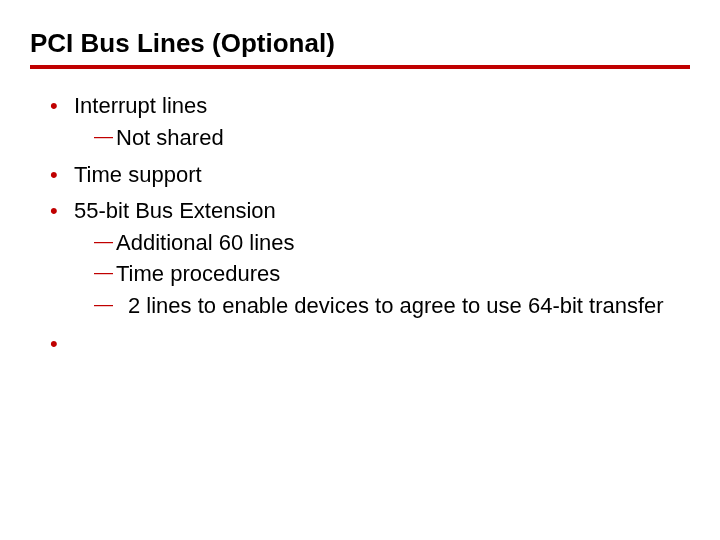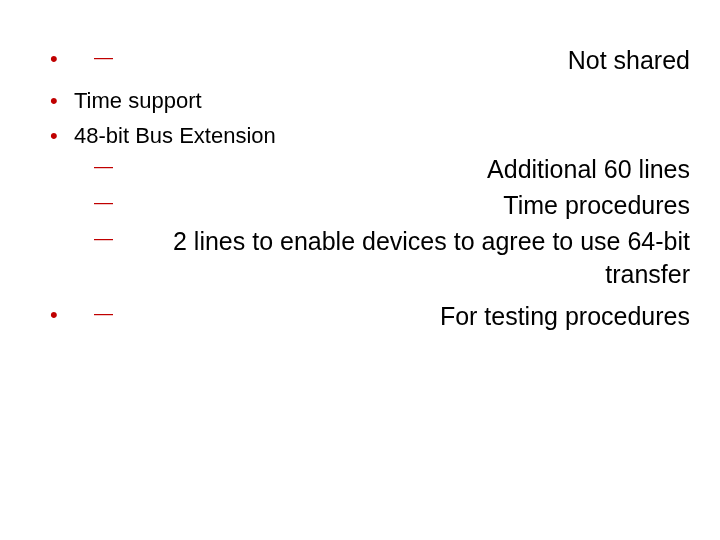--- a/index.html
+++ b/index.html
@@ -50,77 +50,74 @@
     font-size: 22px;
     line-height: 1.35;
   }
   ul.level2 {
     list-style: none;
     margin: 2px 0 8px 0;
     padding: 0 0 0 20px;
   }
   ul.level2 > li {
     position: relative;
-    font-size: 25px;
+    font-size: 22px;
     line-height: 1.35;
     padding-left: 22px;
     margin: 2px 0;
-    text-align: right;
   }
   ul.level2 > li::before {
     content: "—";
     position: absolute;
     left: 0;
     top: 0;
     color: #c00000;
     font-size: 19px;
     line-height: 1.35;
   }
   .wrap {
     padding-left: 0;
+    margin-left: 12px;
   }
 </style>
 </head>
 <body>
 
 <div class="slide">
+  <h1 class="title">PCI Bus Lines (Optional)</h1>
 
   <div class="content">
     <ul class="level1">
 
       <li>
+        <span>Interrupt lines</span>
         <ul class="level2">
           <li>
             <span>Not shared</span>
           </li>
         </ul>
       </li>
 
       <li>
         <span>Time support</span>
       </li>
 
       <li>
-        <span>48-bit Bus Extension</span>
+        <span>55-bit Bus Extension</span>
         <ul class="level2">
           <li>
             <span>Additional 60 lines</span>
           </li>
           <li>
             <span>Time procedures</span>
           </li>
           <li>
             <span class="wrap"> 2 lines to enable devices to agree to use 64-bit transfer</span>
           </li>
         </ul>
       </li>
 
       <li>
-        <ul class="level2">
-          <li>
-            <span>For testing procedures</span>
-          </li>
-        </ul>
       </li>
 
     </ul>
   </div>
 </div>
 
 </body></html>

